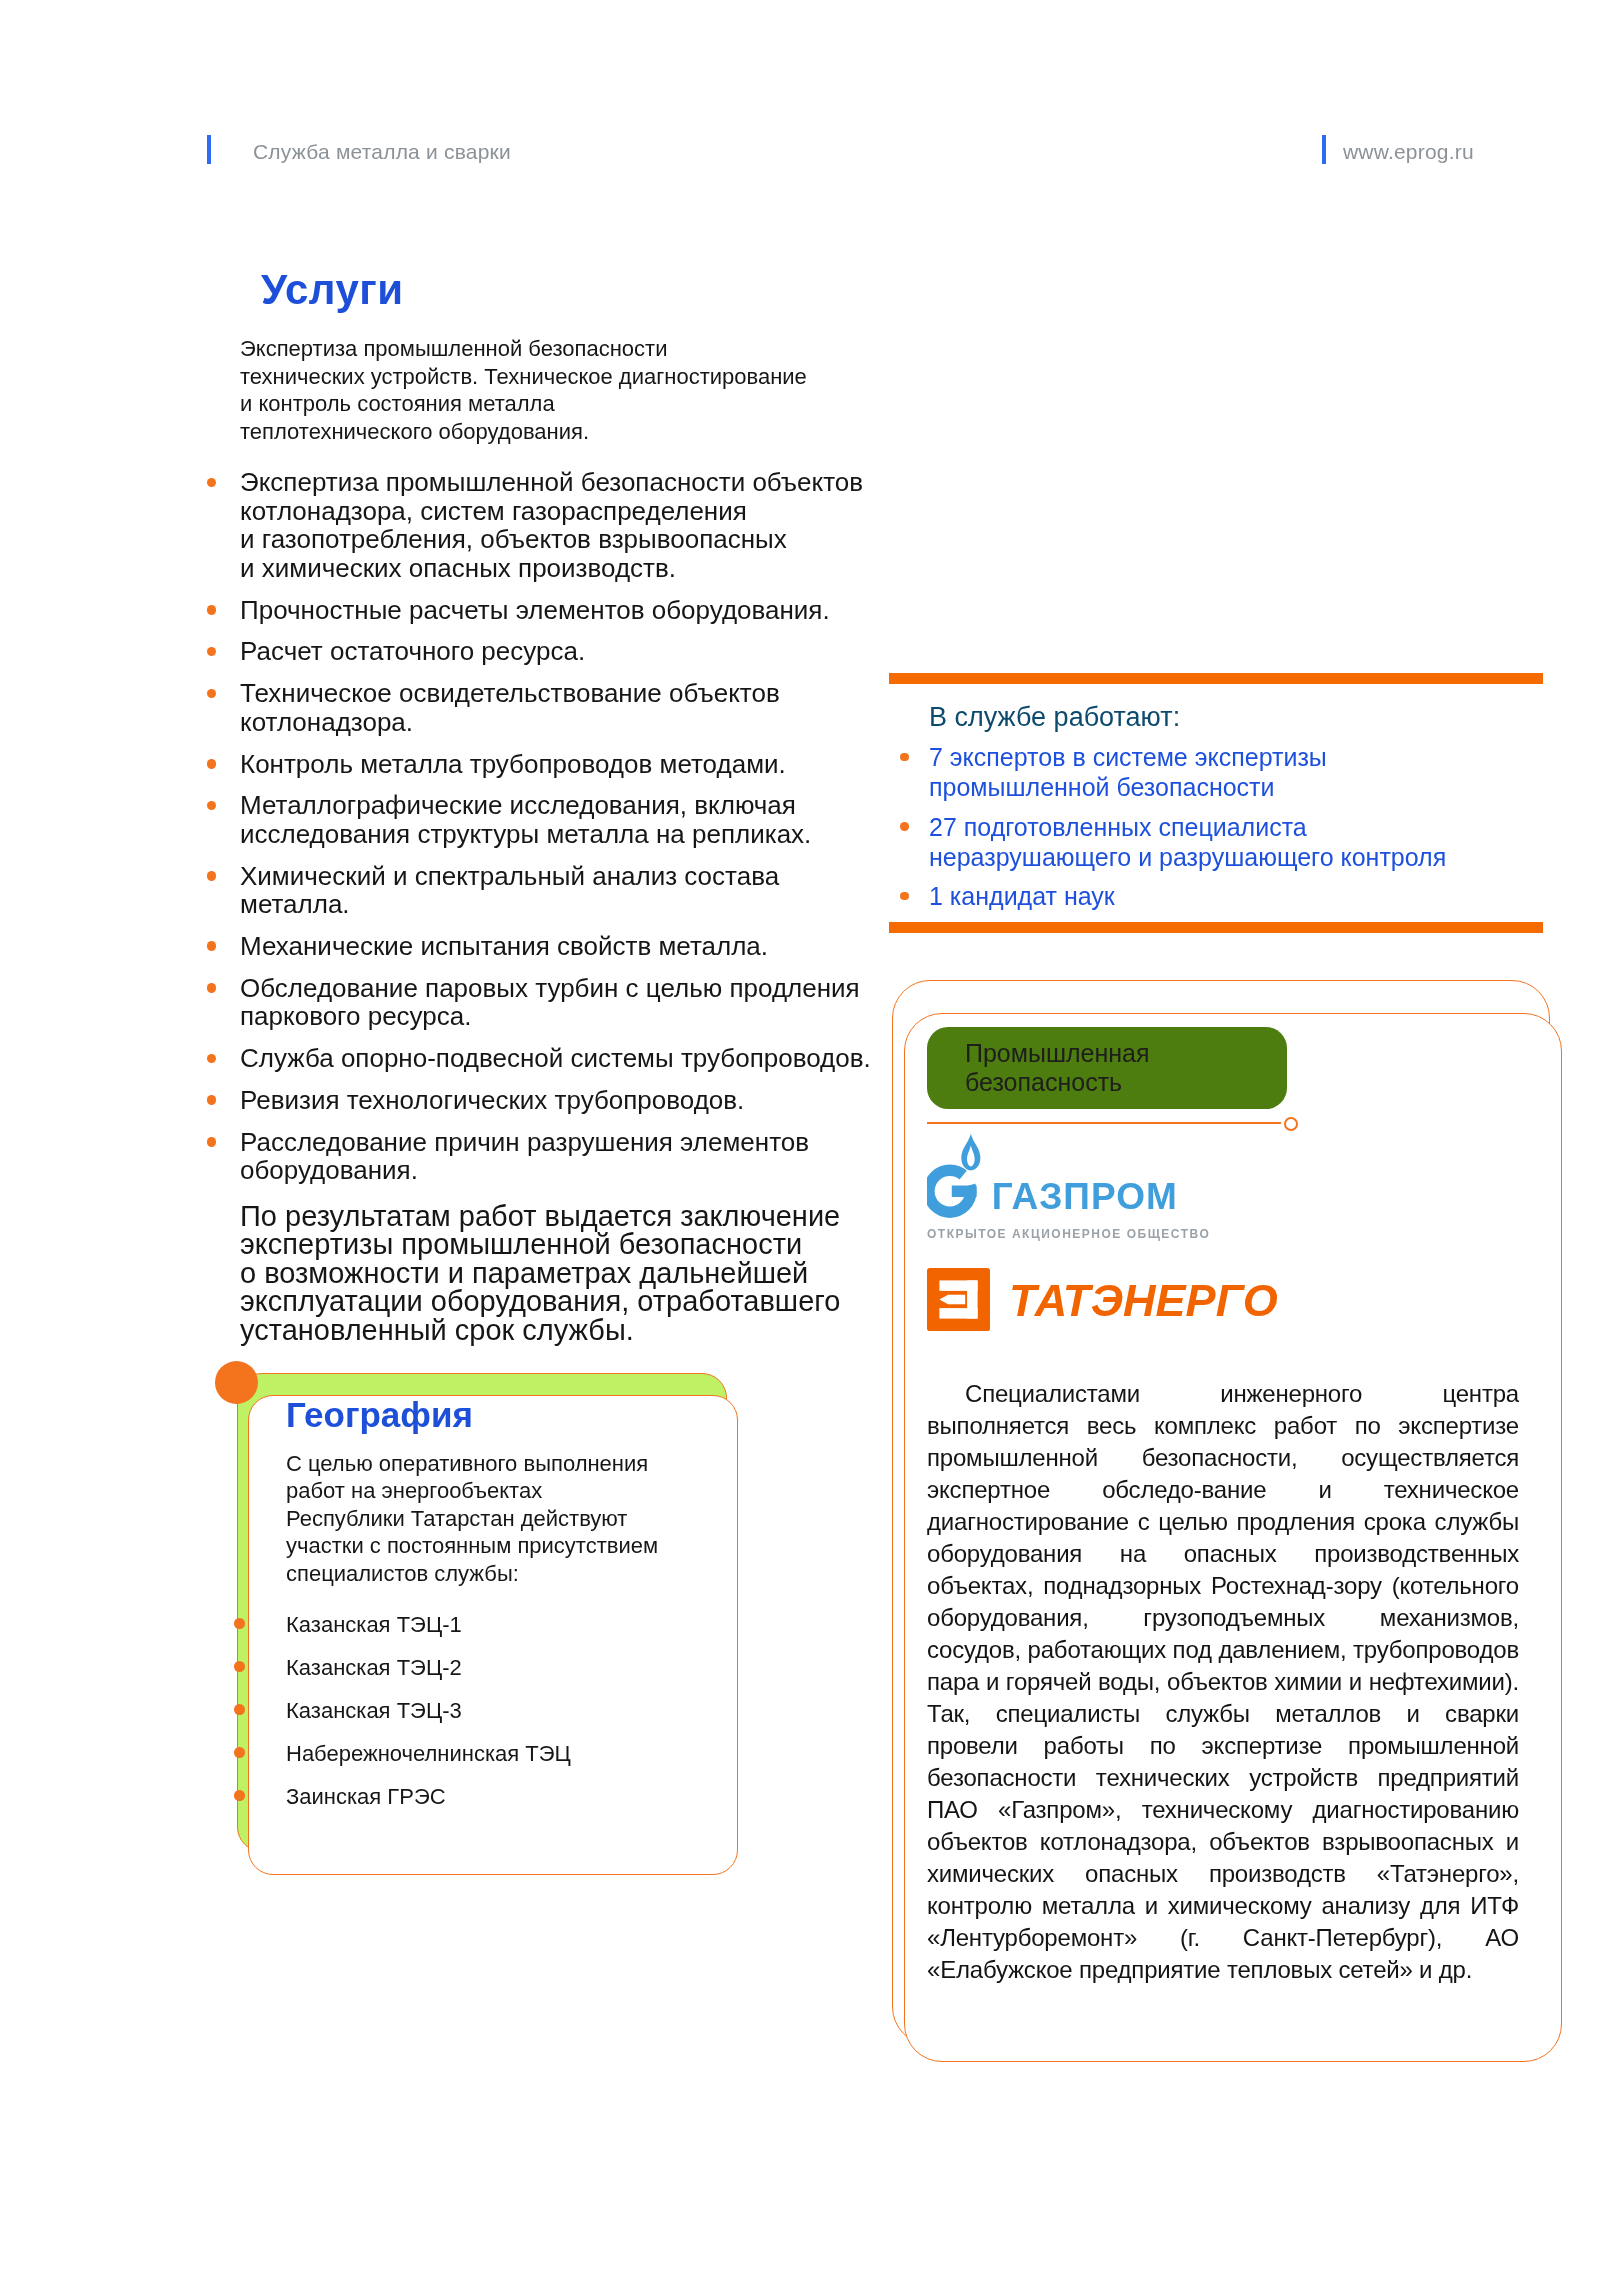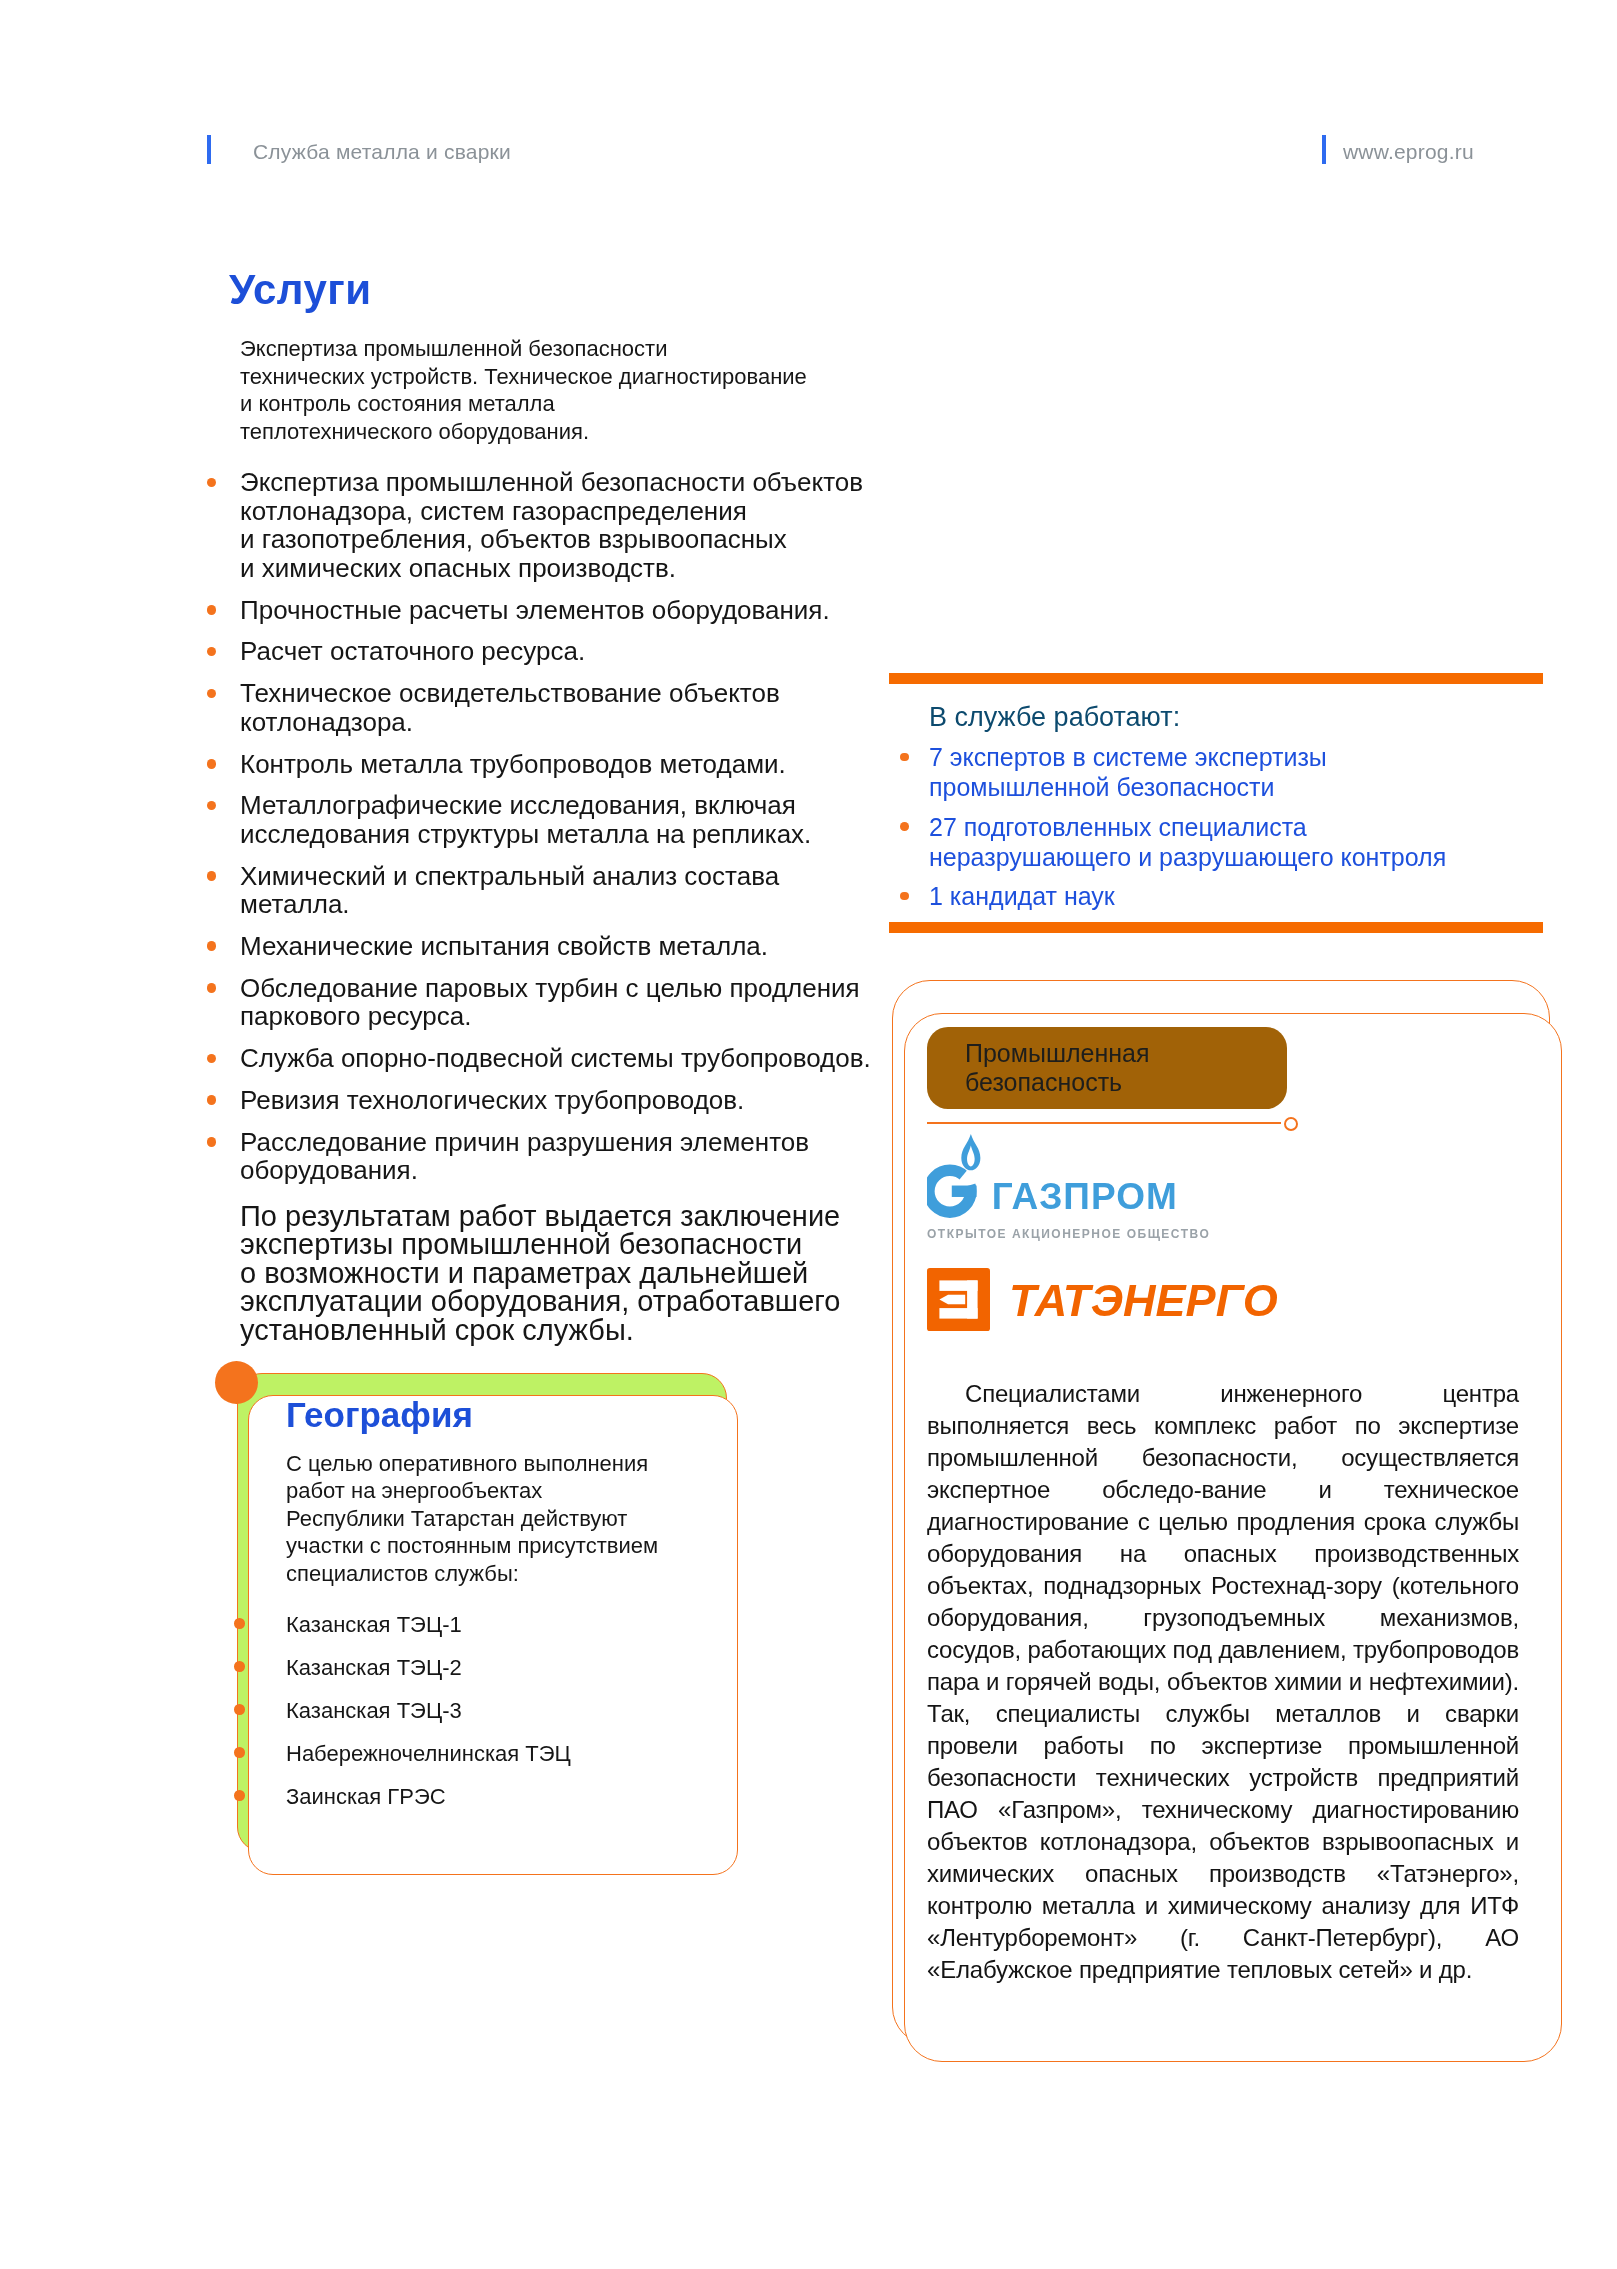--- a/index.html
+++ b/index.html
@@ -11,21 +11,21 @@
   
   .hdr-rule{position:absolute;top:135px;width:3.8px;height:28.5px;background:#2e6bf0;}
   .hdr-rule-left{left:207px;}
   .hdr-rule-right{left:1322px;}
   .hdr-text{position:absolute;top:140px;font-size:21px;color:#8b9298;letter-spacing:0.2px;}
   .hdr-text-left{left:253px;}
   .hdr-text-right{left:1343px;}
 
   
   .col-left{position:absolute;left:205px;top:266px;width:670px;}
-  .svc-title{margin:0 0 0 24px;font-size:42px;font-weight:bold;color:#1d4fd8;letter-spacing:0.5px;}
+  .svc-title{margin:0 0 0 56px;font-size:42px;font-weight:bold;color:#1d4fd8;letter-spacing:0.5px;}
   .svc-intro{margin:21px 0 0 35px;font-size:22px;line-height:27.6px;white-space:pre-line;}
   .svc-list{list-style:none;margin:23px 0 0 0;padding:0;}
   .svc-list li{position:relative;padding-left:35px;margin-bottom:13.3px;font-size:26px;line-height:28.5px;white-space:pre-line;}
   .svc-list li::before{content:'';position:absolute;left:1.9px;top:9.5px;width:9.5px;height:9.5px;border-radius:50%;background:#f4731d;}
   .svc-outro{margin:17px 0 0 35px;font-size:29px;line-height:28.5px;white-space:pre-line;}
 
   
   .geo-box{position:relative;margin:28.5px 0 0 32px;width:490px;box-sizing:border-box;
     border:1.9px solid #f4731d;border-radius:25px;background:#bef264;
     padding:21px 19px 25px 48px;z-index:1;}
@@ -46,21 +46,21 @@
   .staff-list li{position:relative;padding-left:40px;margin-bottom:9.5px;font-size:25px;line-height:30px;white-space:pre-line;}
   .staff-list li::before{content:'';position:absolute;left:11.4px;top:10.5px;width:8.6px;height:8.6px;border-radius:50%;background:#f4731d;}
   .staff-bar-bottom{margin-top:11.4px;}
 
   
   .indbox{position:relative;position:absolute;left:892px;top:980px;width:658px;min-height:927px;
     box-sizing:border-box;border:1.9px solid #f4731d;border-radius:38px;background:#fff;
     padding:46px 30px 34px 34px;z-index:1;}
   .indbox::after{content:'';position:absolute;z-index:-1;top:32px;left:11.4px;right:-13.3px;bottom:-18px;
     border:1.9px solid #f4731d;border-radius:38px;background:#fff;}
-  .tag{width:360px;height:82px;border-radius:21px;background:#a16207;display:flex;align-items:center;
+  .tag{width:360px;height:82px;border-radius:21px;background:#4d7c0f;display:flex;align-items:center;
     padding-left:38px;box-sizing:border-box;font-size:25px;color:#1e1e1c;}
   .connector{position:relative;width:354px;height:1.9px;background:#f4731d;margin:13.3px 0 0 0;}
   .connector::after{content:'';position:absolute;right:-17px;top:-5.7px;width:10.5px;height:10.5px;
     border:2.9px solid #f4731d;border-radius:50%;background:#fff;}
 
   .gazprom{margin-top:7.6px;}
   .gazprom-row{display:flex;align-items:flex-end;}
   .gazprom-name{font-size:37px;font-weight:bold;color:#3f9edb;letter-spacing:1px;margin:0 0 4.8px 3.8px;}
   .gazprom-sub{font-size:12px;font-weight:bold;color:#9aa2a8;letter-spacing:1.5px;margin-top:3.8px;}
 

